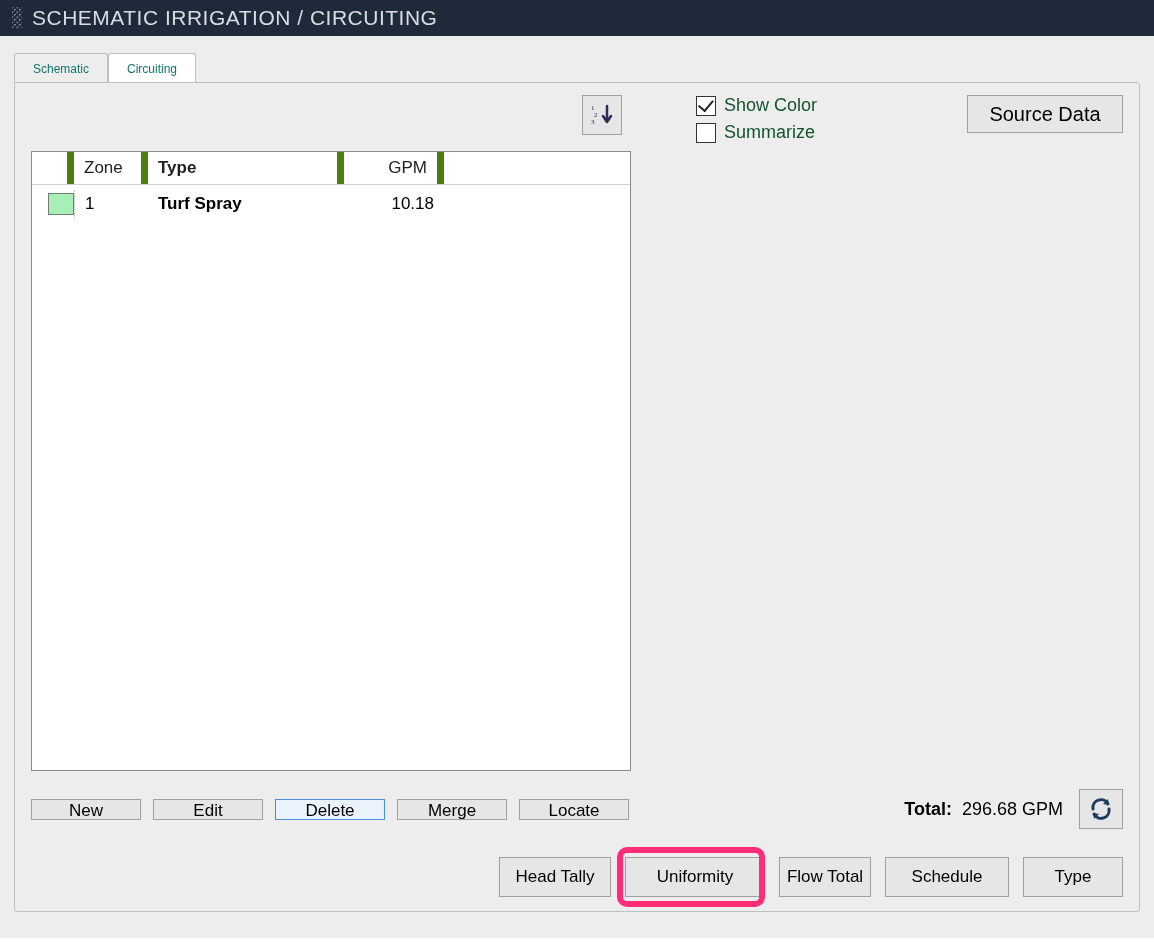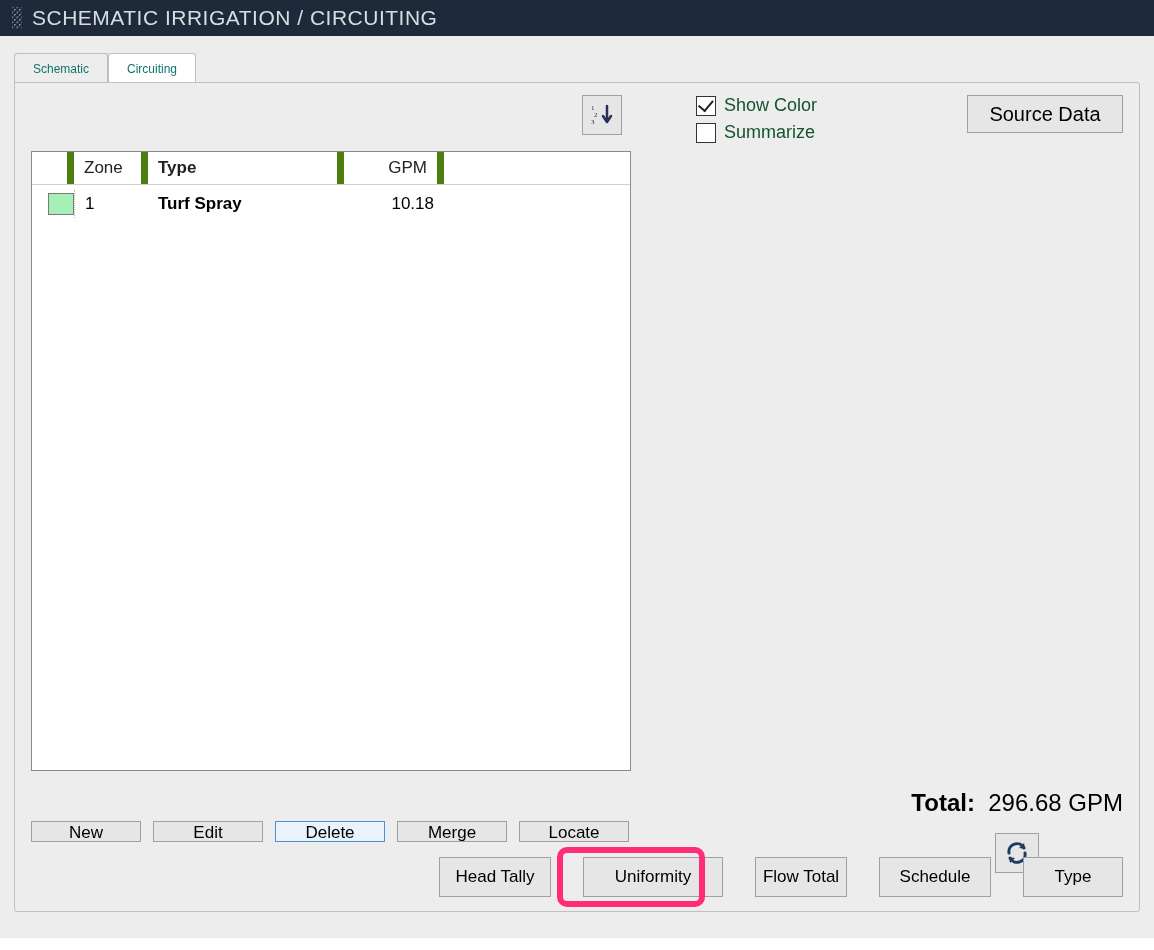--- a/index.html
+++ b/index.html
@@ -186,39 +186,38 @@
   }
   .btn.hot {
     border: 1px solid #4a90d9;
     background: #eaf3fb;
   }
   .total-wrap {
     margin-left: auto;
     display: flex;
     align-items: center;
     gap: 16px;
-    font-size: 24px;
-    flex-direction: column;
+    font-size: 18px;
   }
   .total-wrap b { font-weight: 700; }
   .refresh-btn {
     width: 44px;
     height: 40px;
     border: 1px solid #a0a0a0;
     background: #e6e6e6;
     display: inline-flex;
     align-items: center;
     justify-content: center;
   }
   .bottom-row {
     position: absolute;
     right: 16px;
     bottom: 14px;
     display: flex;
-    gap: 32px;
+    gap: 14px;
     align-items: center;
   }
   .bottom-row .btn { width: 124px; height: 40px; }
   .highlight-ring {
     position: absolute;
     border: 6px solid #ff2d78;
     border-radius: 10px;
     pointer-events: none;
   }
   svg { display: block; }
@@ -298,20 +297,20 @@
             <path d="M6 22 L5 16 L11 17 Z" fill="#1d3a5f"></path>
           </svg>
         </button>
       </div>
     </div>
 
     <div class="bottom-row">
       <button class="btn" style="width:112px">Head Tally</button>
       <button class="btn" style="width:140px">Uniformity</button>
       <button class="btn" style="width:92px">Flow Total</button>
-      <button class="btn" style="width:112px">Schedule</button>
+      <button class="btn" style="width:124px">Schedule</button>
       <button class="btn" style="width:100px">Type</button>
       <div class="highlight-ring" style="left:118px; top:-10px; width:148px; height:60px;"></div>
     </div>
 
   </div>
 
 </div>
 
 </body></html>

